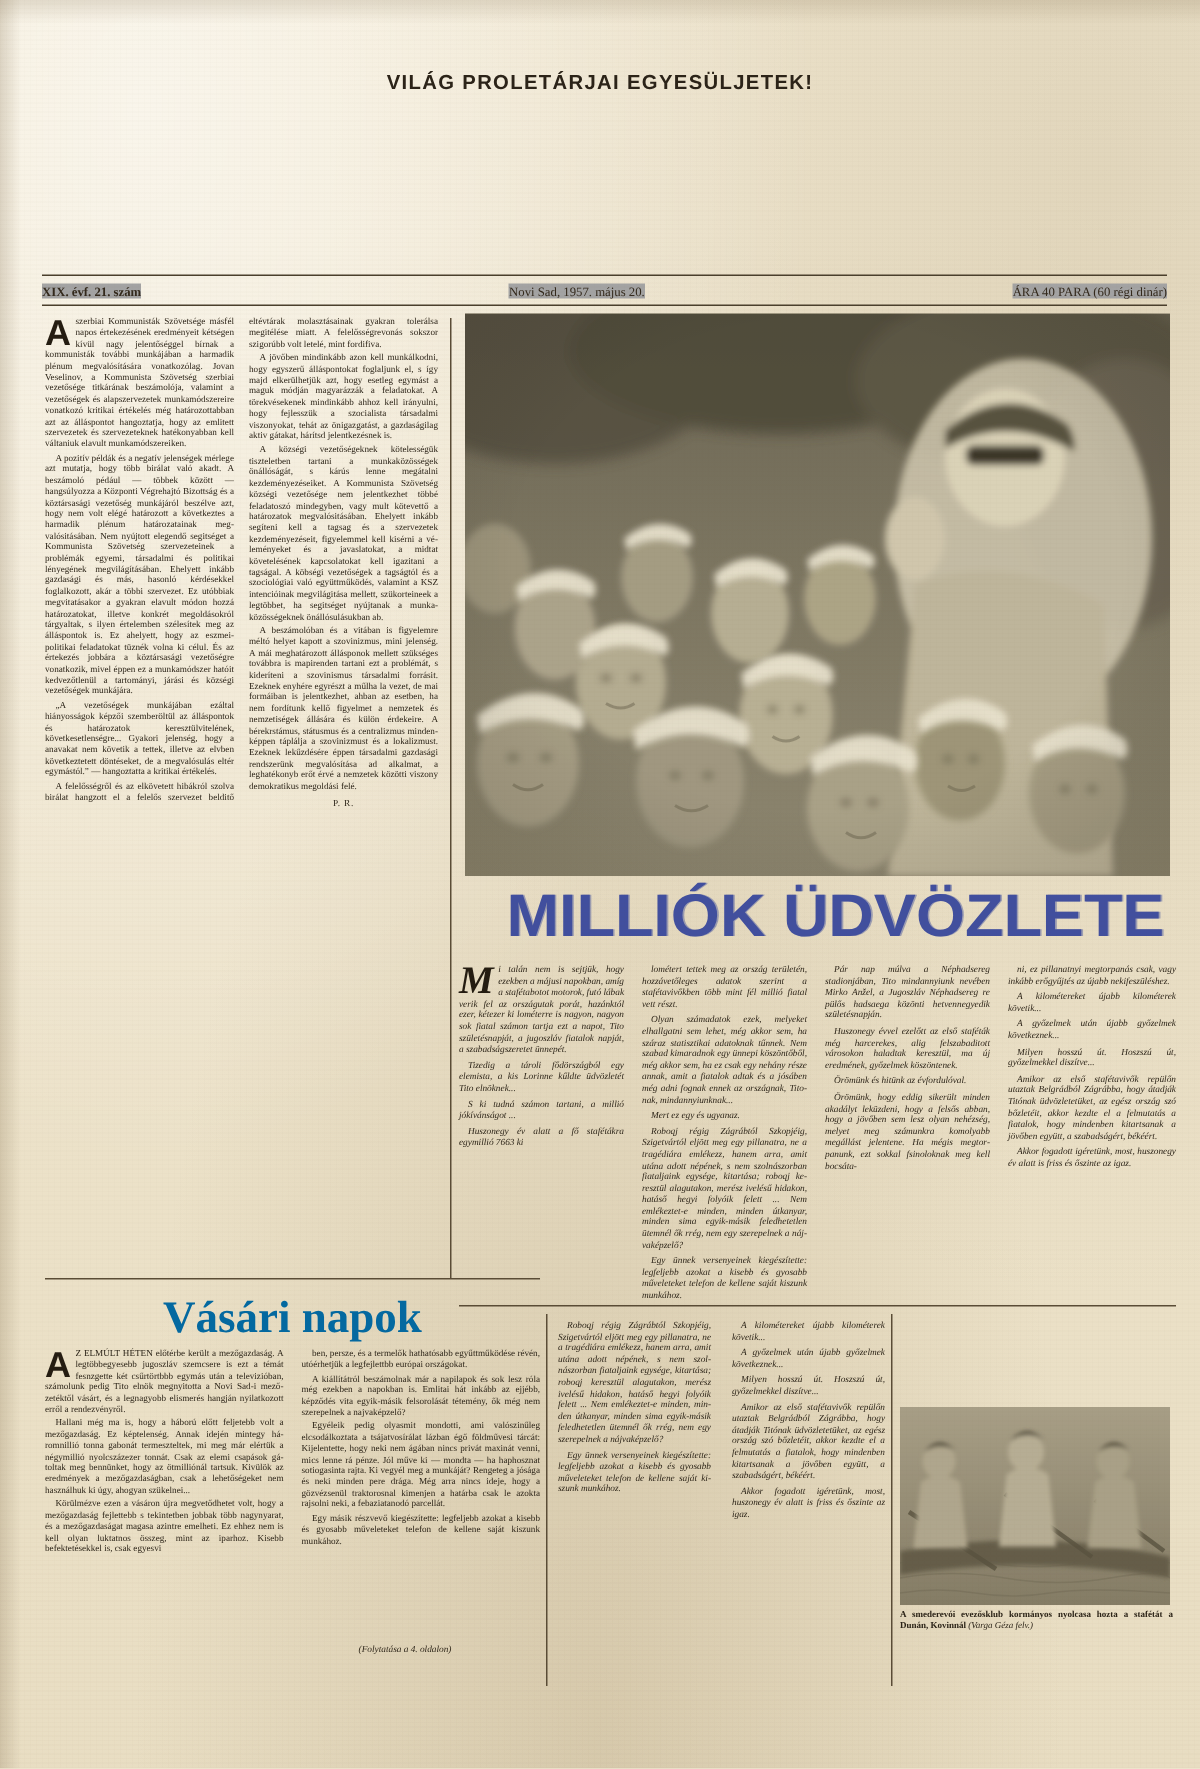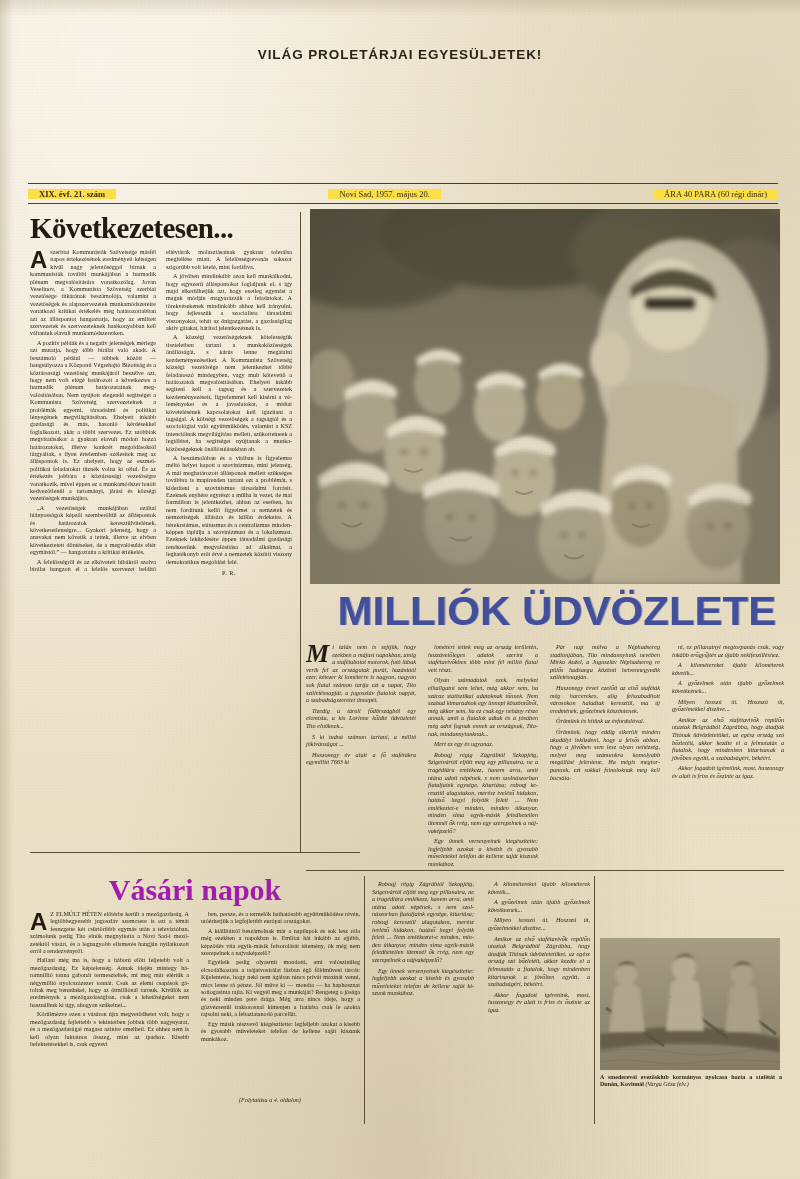--- a/index.html
+++ b/index.html
@@ -61,21 +61,21 @@
   .rule-wrap{position:absolute;left:28px;right:22px;top:183px;height:24px;}
   .rule{position:absolute;left:0;right:0;height:0;border-top:1.6px solid #4a3f2c;}
   .rule.r1{top:0;}
   .rule.r2{top:20px;}
   .dateline{
     position:absolute;left:0;right:0;top:2.5px;height:16px;
     display:flex;align-items:center;justify-content:space-between;
     font-family:"Liberation Serif", serif;
     font-size:8.5px;color:#33291c;
   }
-  .dateline span{background:#fde047;padding:0 11px;white-space:nowrap;}
+  .dateline span{background:#a3a3a3;padding:0 0;white-space:nowrap;}
   .dl-left{font-weight:bold;}
 
   
   .col{
     font-size:6.1px;
     line-height:7.4px;
     text-align:justify;
     color:#2c2418;
     hyphens:auto;
   }
@@ -164,22 +164,22 @@
   
   .art2{
     position:absolute;left:30px;top:858px;width:330px;
   }
   .art2 .hl{
     font-family:"Liberation Serif", serif;
     font-weight:bold;
     font-size:30px;
     line-height:34px;
     text-align:center;
-    color:#a21caf;
-    margin:15px 0 4px 0;
+    color:#0369a1;
+    margin:4px 0 4px 0;
   }
   .art2 .body{column-count:2;column-gap:12px;height:238px;}
   .contnote{
     position:absolute;left:180px;top:1096px;width:180px;
     font-size:6.2px;font-style:italic;text-align:center;color:#2c2418;
   }
 
   
   .botcols{
     position:absolute;left:372px;top:880px;width:218px;height:240px;
@@ -219,21 +219,20 @@
     <div class="rule r1"></div>
     <div class="rule r2"></div>
     <div class="dateline">
       <span class="dl-left">XIX. évf. 21. szám</span>
       <span>Novi Sad, 1957. május 20.</span>
       <span>ÁRA 40 PARA (60 régi dinár)</span>
     </div>
   </div>
 
   <div class="art1">
-    <div class="hl">Következetesen...</div>
     <div class="body col">
       <span class="dropcap">A</span>
       <div id="lead-paras">
           <p class="noind">szerbiai Kommunisták Szövetsége másfél napos értekezésének eredményeit kétségen kívül nagy jelentőséggel bírnak a kommunisták további munkájában a harmadik plénum megvalósítására vonatkozólag. Jovan Veselinov, a Kommunista Szövetség szerbiai vezetősége titkárának beszámolója, valamint a vezetőségek és alapszervezetek munkamódszereire vonatkozó kritikai értékelés még határozottabban azt az álláspontot hangoztatja, hogy az emlitett szervezetek és szervezeteknek hatékonyabban kell váltaniuk elavult munkamódszereiken.</p>
           <p>A pozitív példák és a negatív jelenségek mérlege azt mutatja, hogy több birálat való akadt. A beszámoló pé­dául — többek között — hangsúlyozza a Központi Végrehajtó Bizottság és a köztársasági vezetőség munkájáról beszélve azt, hogy nem volt elégé határozott a következtes a harmadik plénum határozatainak meg­valósitásában. Nem nyújtott elegendő segitséget a Kom­munista Szövetség szervezeteinek a problémák egyemi, társadalmi és politikai lényegének megvilágításában. Ehelyett inkább gazdasági és más, hasonló kérdésekkel foglalkozott, akár a többi szervezet. Ez utóbbiak meg­vitatásakor a gyakran elavult módon hozzá határoza­tokat, illetve konkrét megoldásokról tárgyaltak, s ilyen értelemben szélesítek meg az álláspontok is. Ez ahelyett, hogy az eszmei-politikai feladatokat tüznék volna ki cé­lul. És az értekezés jobbára a köztársasági vezetőségre vonatkozik, mivel éppen ez a munkamódszer hatóit ked­vezőtlenül a tartományi, járási és községi vezetőségek munkájára.</p>
           <p>„A vezetőségek munkájában ezáltal hiányosságok ké­pzői szemberöltül az álláspontok és határozatok keresztül­vitelének, követkesetlenségre... Gyakori jelenség, hogy a anavakat nem követik a tettek, illetve az elvben követ­keztetett döntéseket, de a megvalósulás eltér egymástól.” — hangoztatta a kritikai értékelés.</p>
           <p>A felelősségről és az elkövetett hibákról szolva bi­rálat hangzott el a felelős szervezet belditő eltévtárak molasztásainak gyakran tolerálsa megitélése miatt. A felelősségrevonás sokszor szigorúbb volt letelé, mint for­difiva.</p>
           <p>A jövőben mindinkább azon kell munkálkodni, hogy egyszerű álláspontokat foglaljunk el, s így majd elkerül­hetjük azt, hogy esetleg egymást a maguk módján ma­gyarázzák a feladatokat. A törekvésekenek mindinkább ahhoz kell irányulni, hogy fejlesszük a szocialista társa­dalmi viszonyokat, tehát az önigazgatást, a gazdaságilag aktiv gátakat, hárítsd jelentkezésnek is.</p>
           <p>A községi vezetőségeknek kötelességük tiszteletben tartani a munkaközösségek önállóságát, s kárús lenne megátalni kezdeményezéseiket. A Kommunista Szövetség községi vezetősége nem jelentkezhet többé feladatoszó mindegyben, vagy mult kötevettő a határozatok megvaló­sitásában. Ehelyett inkább segíteni kell a tagsag és a szer­vezetek kezdeményezéseit, figyelemmel kell kisérni a vé­leményeket és a javaslatokat, a midtat követelésének kap­csolatokat kell igazitani a tagságal. A köbségi vezetőségek a tagságtól és a szociológiai való együttműködés, vala­mint a KSZ intencióinak megvilágitása mellett, szükor­teineek a legtöbbet, ha segitséget nyújtanak a munka­közösségeknek önállósulásukban ab.</p>
           <p>A beszámolóban és a vitában is figyelemre méltó helyet kapott a szovinizmus, mini jelenség. A mái meg­határozott állásponok mellett szükséges továbbra is ma­pirenden tartani ezt a problémát, s kideríteni a szovinis­mus társadalmi forrásit. Ezeknek enyhére egyrészt a műlha la vezet, de mai formáiban is jelentkezhet, ah­ban az esetben, ha nem fordítunk kellő figyelmet a nemzetek és nemzetiségek állására és külön érdekeire. A bérekrstámus, státusmus és a centralizmus minden­képpen táplálja a szovinizmust és a lokalizmust. Ezek­nek lekűzdésére éppen társadalmi gazdasági rendszerünk megvalósítása ad alkalmat, a leghatékonyb erőt érvé a nemzetek közötti viszony demokratikus megoldási felé.</p>

